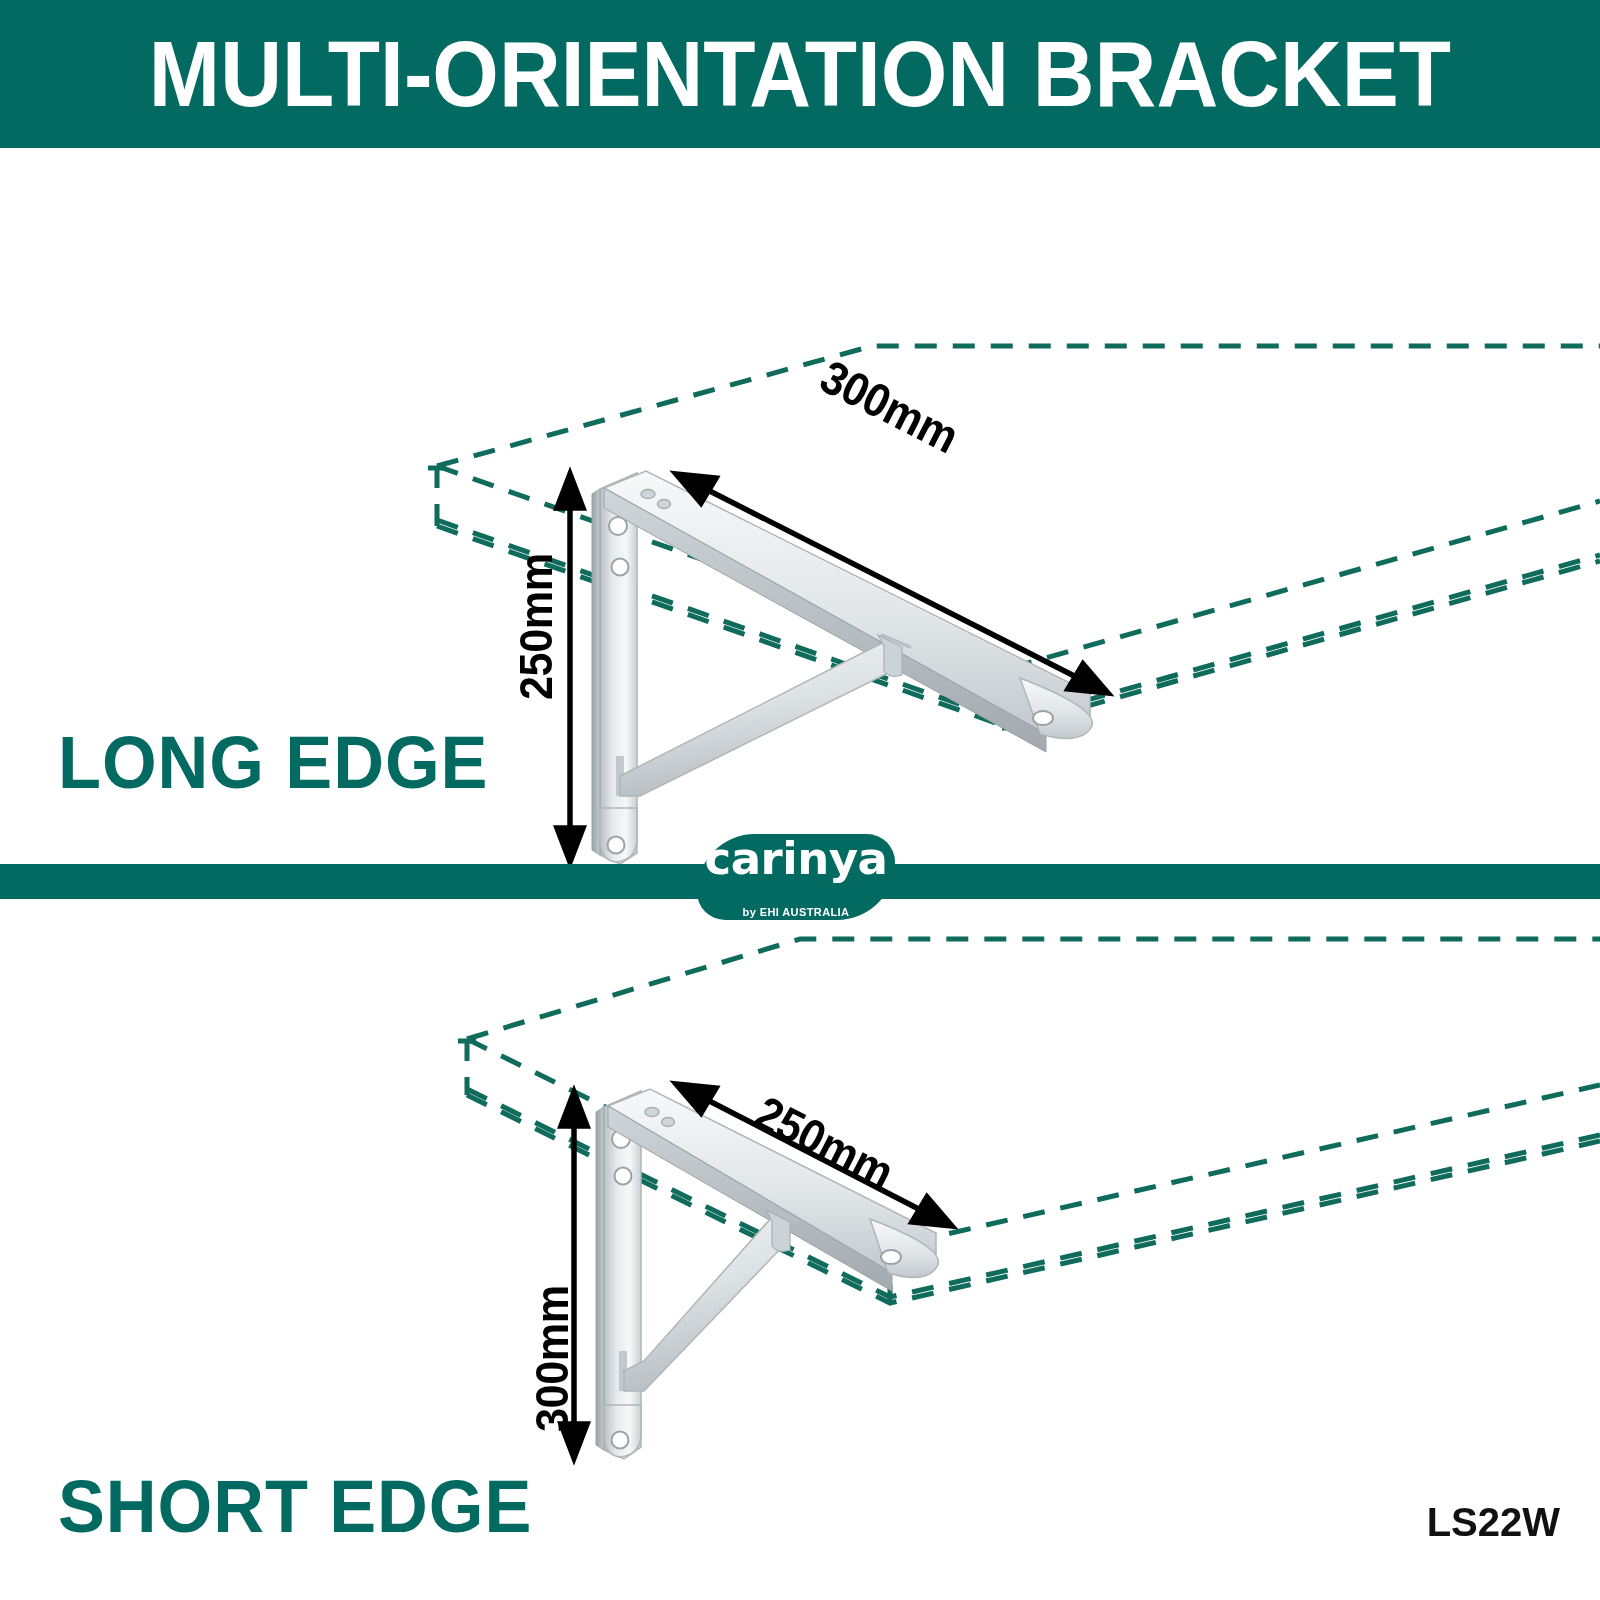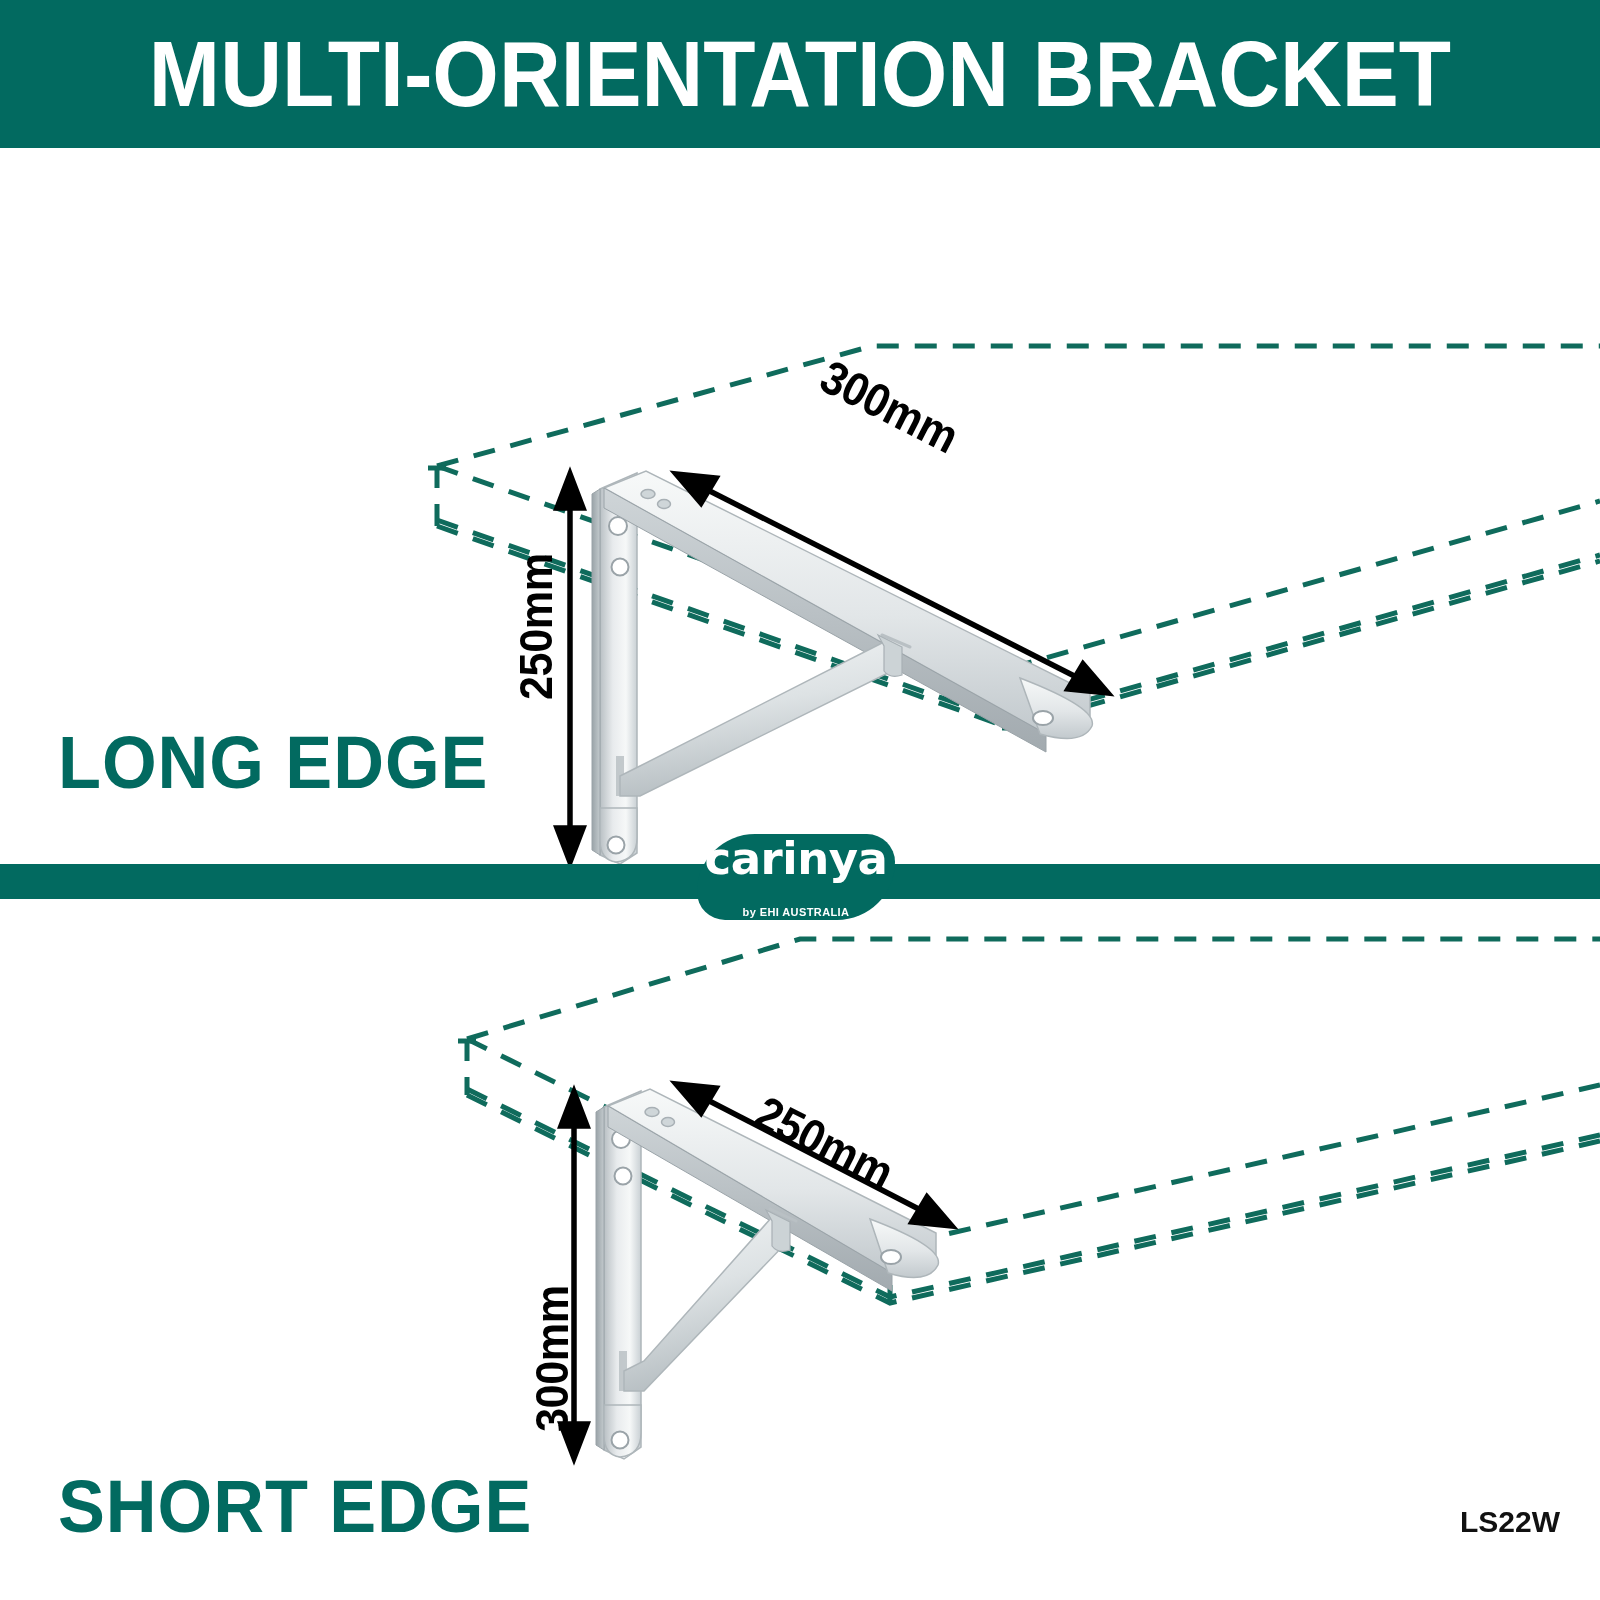--- a/index.html
+++ b/index.html
@@ -106,21 +106,21 @@
   
   .product-code {
     position: absolute;
     left: 1420px;
     top: 1505px;
     width: 140px;
     text-align: right;
     color: #111111;
     font-family: "Liberation Sans Narrow", "Liberation Sans", sans-serif;
     font-weight: bold;
-    font-size: 30px;
+    font-size: 40px;
     line-height: 34px;
     letter-spacing: 0px;
     white-space: nowrap;
   }
 
   
   .stage {
     position: absolute;
     left: 0;
     width: 1600px;

